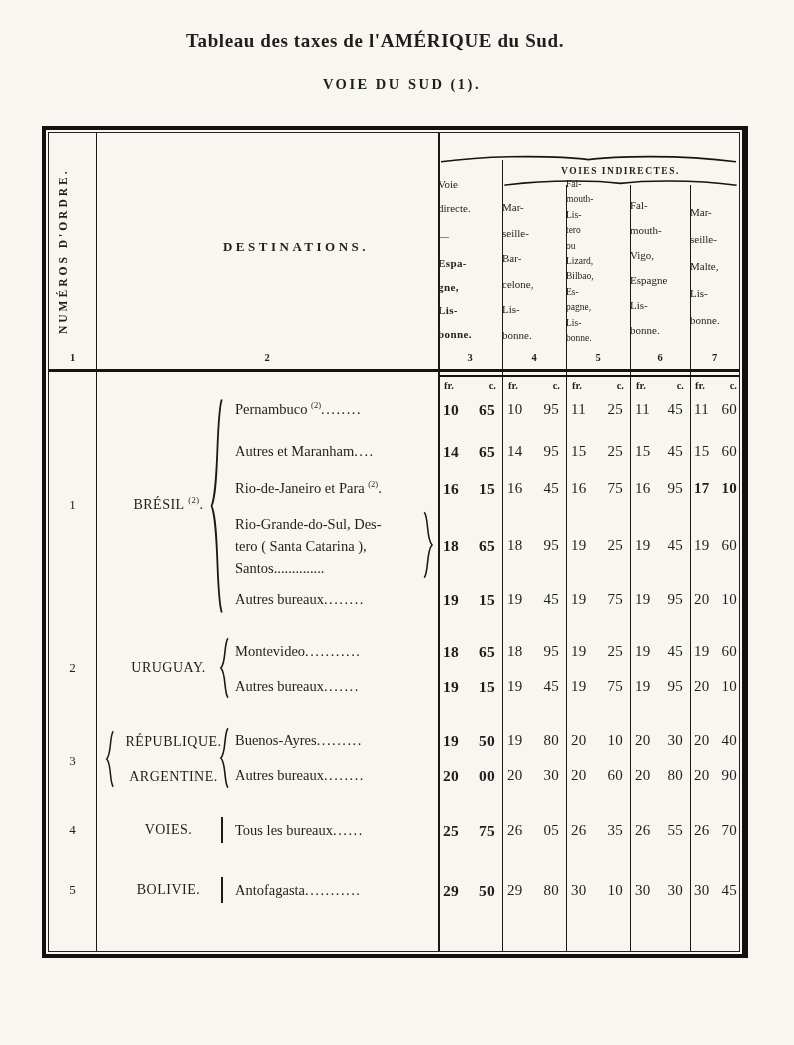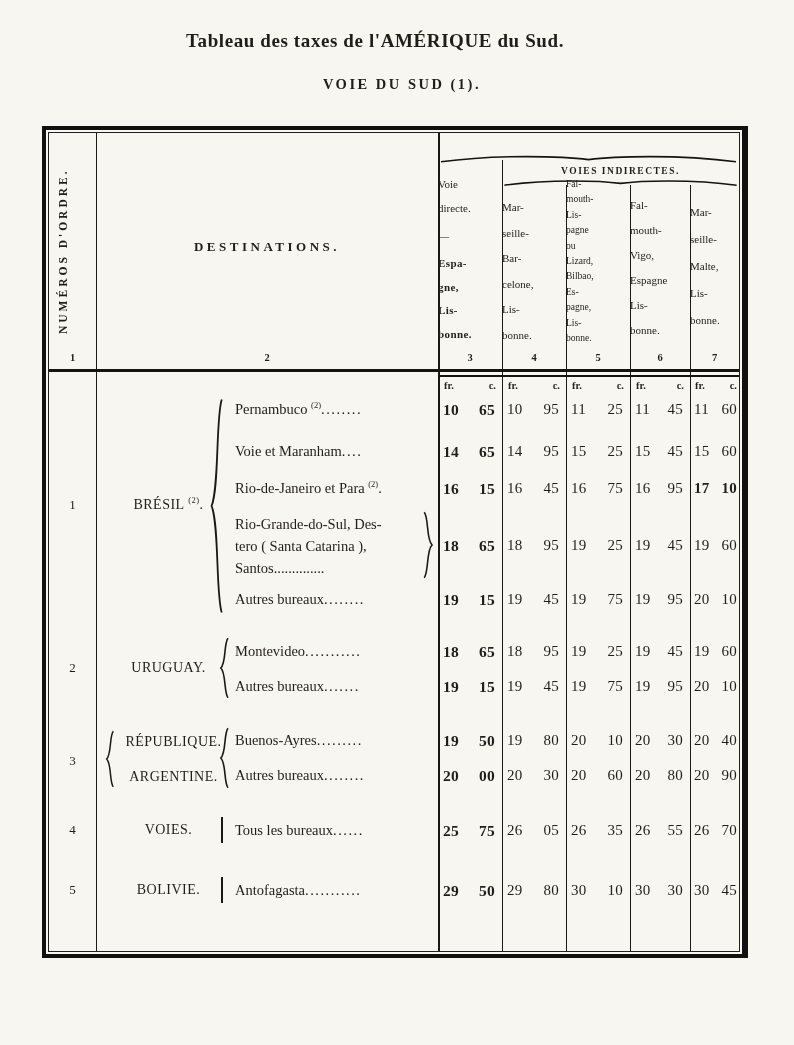--- a/index.html
+++ b/index.html
@@ -15,21 +15,21 @@
   .tbl{position:absolute;left:42px;top:126px;width:706px;height:832px;
     border:4px solid #121110;border-right-width:6px;padding:2px;box-sizing:border-box;}
   .tbl-in{position:relative;width:100%;height:100%;border:1px solid #23211d;box-sizing:border-box;}
   .vl{position:absolute;width:1px;background:#1a1914;}
   .vl.heavy{width:2px;}
   .hl{position:absolute;background:#15140f;}
   .vert{position:absolute;left:8px;top:14px;height:208px;width:30px;
     writing-mode:vertical-rl;transform:rotate(180deg);text-align:center;
     font-size:11.5px;letter-spacing:3px;font-weight:600;}
   .dest-head{position:absolute;left:47px;width:342px;top:106px;text-align:center;
-    font-size:13px;letter-spacing:3.5px;font-weight:600;}
+    font-size:13px;letter-spacing:3.5px;font-weight:600;padding-left:29px;}
   .taxes-head{position:absolute;left:389px;width:301px;top:3px;text-align:center;
     font-size:13px;letter-spacing:2.5px;font-weight:bold;}
   .indir-head{position:absolute;left:453px;width:237px;top:33px;text-align:center;
     font-size:9.5px;letter-spacing:1.5px;font-weight:bold;}
   .wavy{position:absolute;}
   .hdr-lines{position:absolute;}
   .hdr-lines div{white-space:nowrap;}
   .c3{left:389px;width:64px;top:40px;font-size:11px;line-height:23.5px;}
   .c3 .dash{line-height:32px;}
   .c3 .bh{font-weight:bold;letter-spacing:.4px;}
@@ -93,21 +93,21 @@
     <div>seille-</div>
     <div>Bar-</div>
     <div>celone,</div>
     <div>Lis-</div>
     <div>bonne.</div>
   </div>
   <div class="hdr-lines c5">
     <div>Fal-</div>
     <div>mouth-</div>
     <div>Lis-</div>
-    <div>pagne</div>
+    <div>tero</div>
     <div>ou</div>
     <div>Lizard,</div>
     <div>Bilbao,</div>
     <div>Es-</div>
     <div>pagne,</div>
     <div>Lis-</div>
     <div>bonne.</div>
   </div>
   <div class="hdr-lines c6">
     <div>Fal-</div>
@@ -178,21 +178,21 @@
       </div>
   <div class="val" style="left:586px;width:48px;top:268px;">
         <span>11</span>
         <span>45</span>
       </div>
   <div class="val" style="left:645px;width:43px;top:268px;">
         <span>11</span>
         <span>60</span>
       </div>
 
-  <div class="dest" style="top:310px;"><span>Voie et Maranham</span><span class="dots">....</span></div>
+  <div class="dest" style="top:310px;"><span>Autres et Maranham</span><span class="dots">....</span></div>
   <div class="val b" style="left:394px;width:52px;top:310px;">
         <span>14</span>
         <span>65</span>
       </div>
   <div class="val" style="left:458px;width:52px;top:310px;">
         <span>14</span>
         <span>95</span>
       </div>
   <div class="val" style="left:522px;width:52px;top:310px;">
         <span>15</span>

